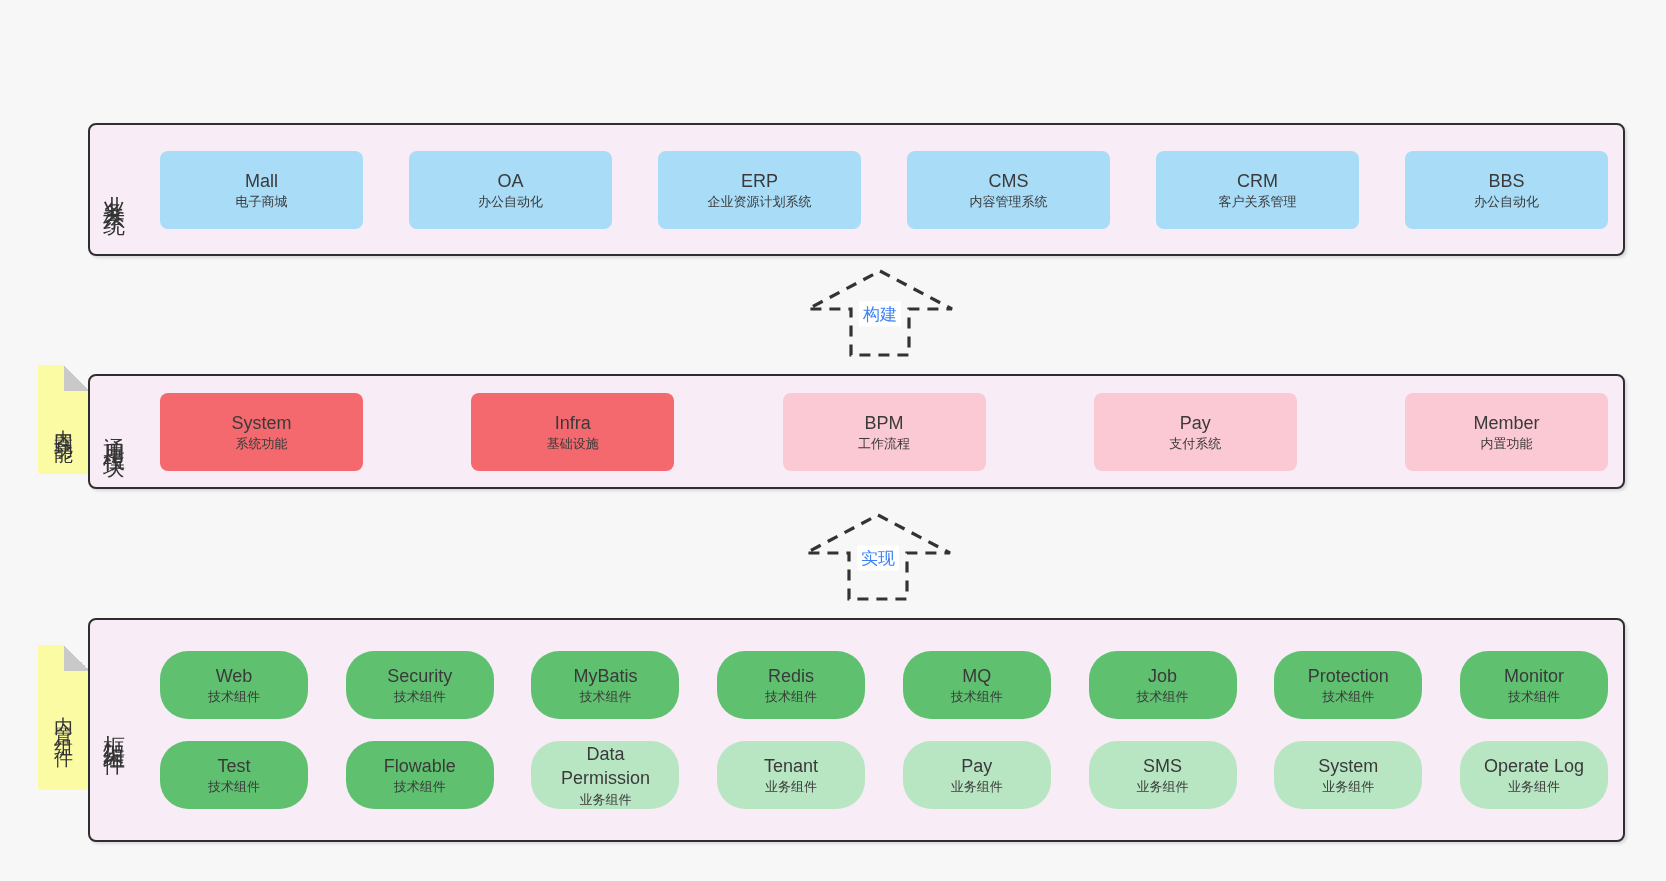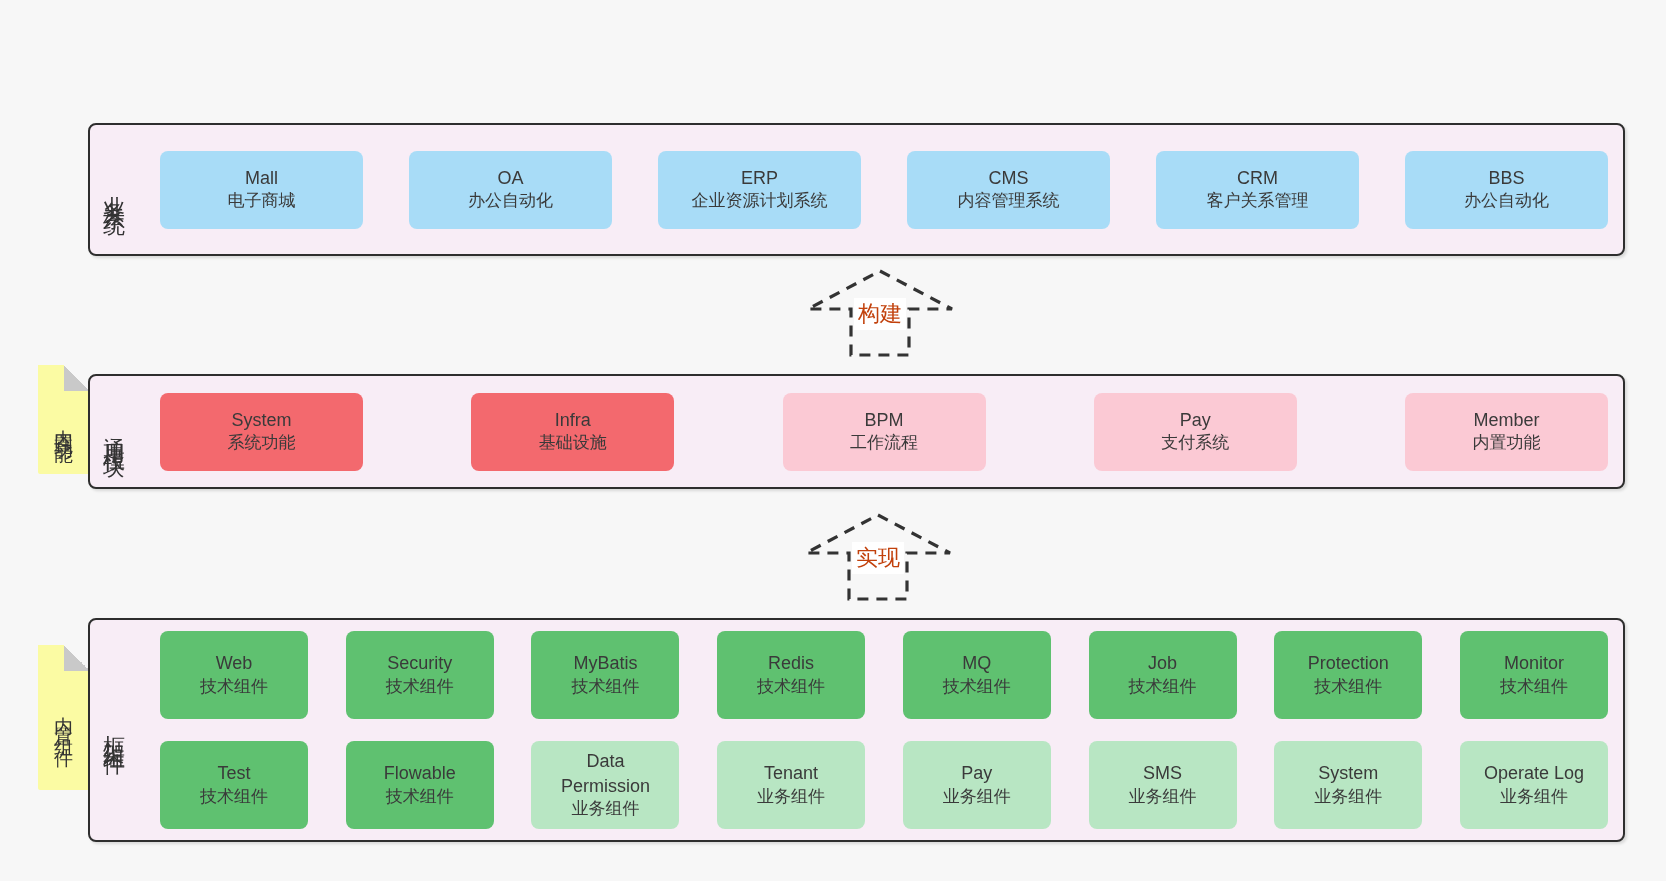--- a/index.html
+++ b/index.html
@@ -37,23 +37,23 @@
   }
   .row { display:flex; justify-content:space-between; }
 
   .box {
     border-radius:8px;
     display:flex; flex-direction:column; align-items:center; justify-content:center;
     text-align:center; color:#3a3a3a;
     box-sizing:border-box;
   }
   .p12 .box { width:203px; height:78px; }
-  .p3  .box { width:148px; height:88px; }
+  .p3  .box { width:148px; height:68px;border-radius:28px; }
   .box-name { font-size:18px; line-height:1.35; }
-  .box-desc { font-size:17px; line-height:1.35; }
+  .box-desc { font-size:13px; line-height:1.35; }
   .p3 .box-name { max-width:118px; }
 
   .box.blue  { background:var(--blue); }
   .box.red   { background:var(--red); }
   .box.pink  { background:var(--pink); }
   .box.green { background:var(--green); }
   .box.light { background:var(--light-green); }
 
   
   .tag {
@@ -79,21 +79,21 @@
   #arrow-build     { left:805px; top:268px; }
   #arrow-implement { left:803px; top:512px; }
   .arrow svg { width:100%; height:100%; display:block; }
   .arrow-shape {
     fill:none; stroke:#333; stroke-width:3.2;
     stroke-dasharray:11 8;
   }
   .arrow-label {
     position:absolute; left:50%; top:46px; transform:translate(-50%,-50%);
     background:#ffffff; padding:1px 4px;
-    font-size:22px; color:#c2410c; white-space:nowrap;
+    font-size:17px; color:#3b82f6; white-space:nowrap;
   }
 </style>
 </head>
 <body style="background: rgb(247, 247, 247);">
 
 <div class="stage">
 
   <div class="tag" id="tag-common">
     <span class="fold"></span>
     <span class="tag-text">内置功能</span>

